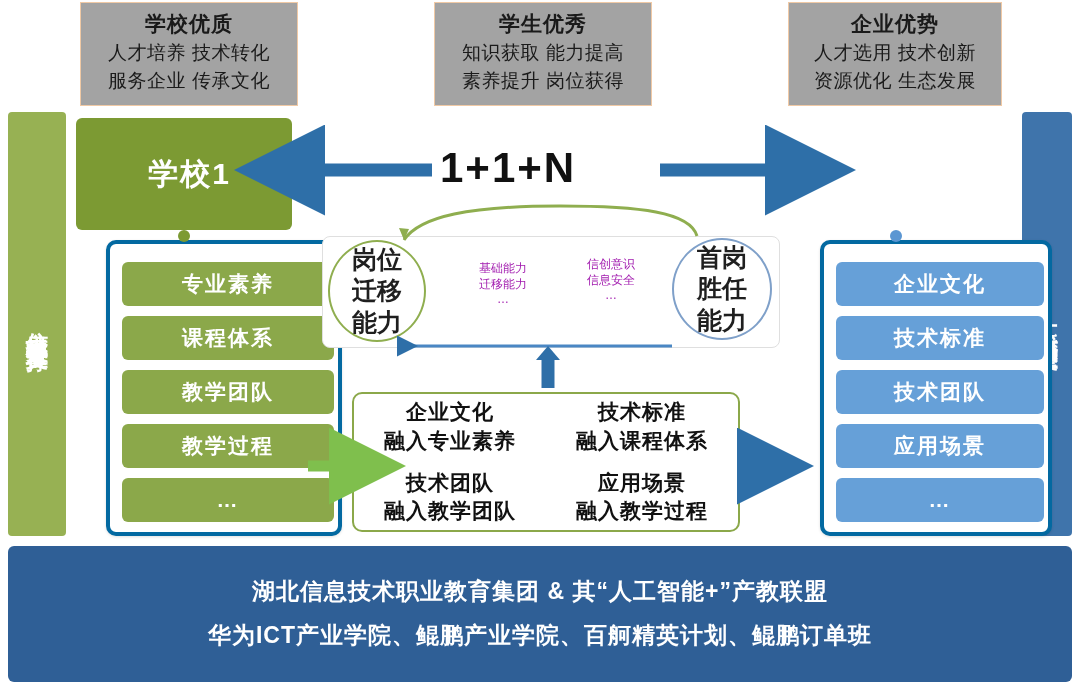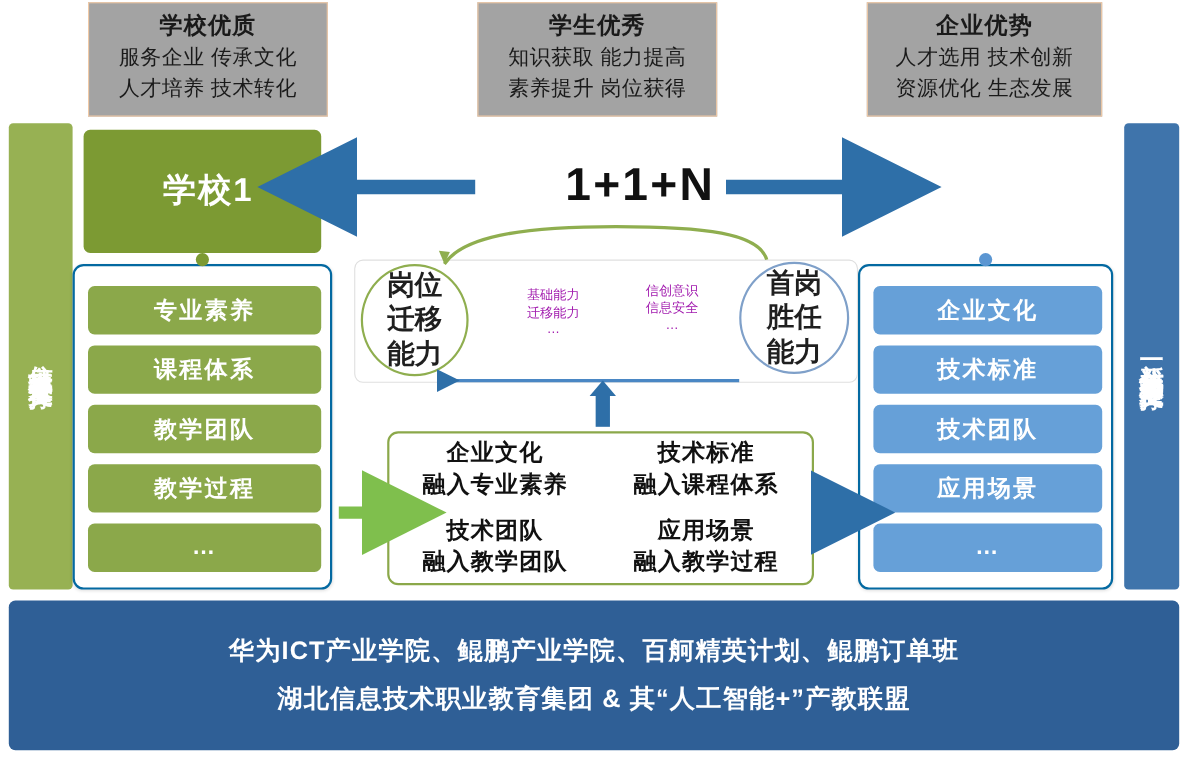--- a/index.html
+++ b/index.html
@@ -52,23 +52,24 @@
     text-orientation: upright;
     line-height: 1.18;
     padding: 10px 0;
   }
   .vbar.left { background: #97b153; }
   .vbar.right { background: #3f74ab; }
 
   
   .panel {
     background: #ffffff;
-    border: 2px solid #0369a1;
+    border: 4px solid #0369a1;
     border-radius: 10px;
     box-shadow: 0 1px 3px rgba(0,0,0,0.12);
+    margin-left: 40px;
   }
 
   
   .headbox {
     border-radius: 6px;
     color: #ffffff;
     font-weight: bold;
     display: flex;
     align-items: center;
     justify-content: center;
@@ -162,41 +163,41 @@
     justify-content: center;
     line-height: 1.9;
   }
 
   
   .bignum {
     font-size: 42px;
     font-weight: bold;
     color: #111111;
     letter-spacing: 2px;
-    text-align: right;
+    text-align: left;
   }
 
   svg.overlay {
     position: absolute;
     left: 0;
     top: 0;
     width: 1080px;
     height: 693px;
     pointer-events: none;
   }
 </style>
 </head>
 <body>
 
 <div id="stage">
 
   <div class="abs peach" style="left:80px; top:2px; width:218px; height:104px;">
     <div class="ttl">学校优质</div>
+    <div class="ln">人才培养  技术转化</div>
     <div class="ln">服务企业  传承文化</div>
-    <div class="ln">人才培养  技术转化</div>
   </div>
 
   <div class="abs peach" style="left:434px; top:2px; width:218px; height:104px;">
     <div class="ttl">学生优秀</div>
     <div class="ln">知识获取  能力提高</div>
     <div class="ln">素养提升  岗位获得</div>
   </div>
 
   <div class="abs peach" style="left:788px; top:2px; width:214px; height:104px;">
     <div class="ttl">企业优势</div>
@@ -251,22 +252,22 @@
   </div>
 
   <div class="abs fusion" style="left:352px; top:392px; width:388px; height:140px;">
     <div class="cell"><span id="fz0">企业文化<br>融入专业素养</span></div>
     <div class="cell"><span id="fz1">技术标准<br>融入课程体系</span></div>
     <div class="cell"><span id="fz2">技术团队<br>融入教学团队</span></div>
     <div class="cell"><span id="fz3">应用场景<br>融入教学过程</span></div>
   </div>
 
   <div class="abs banner" style="left:8px; top:546px; width:1064px; height:136px;">
+    <div>湖北信息技术职业教育集团 &amp; 其“人工智能+”产教联盟</div>
     <div>华为ICT产业学院、鲲鹏产业学院、百舸精英计划、鲲鹏订单班</div>
-    <div>湖北信息技术职业教育集团 &amp; 其“人工智能+”产教联盟</div>
   </div>
 
   <svg class="overlay">
     <defs>
       <marker id="arrBlueL" markerWidth="7" markerHeight="7" refX="6" refY="3.5" orient="auto">
         <path d="M7,0 L7,7 L0,3.5 z" fill="#2e6fa8"></path>
       </marker>
       <marker id="arrBlueR" markerWidth="7" markerHeight="7" refX="1" refY="3.5" orient="auto">
         <path d="M0,0 L0,7 L7,3.5 z" fill="#2e6fa8"></path>
       </marker>

